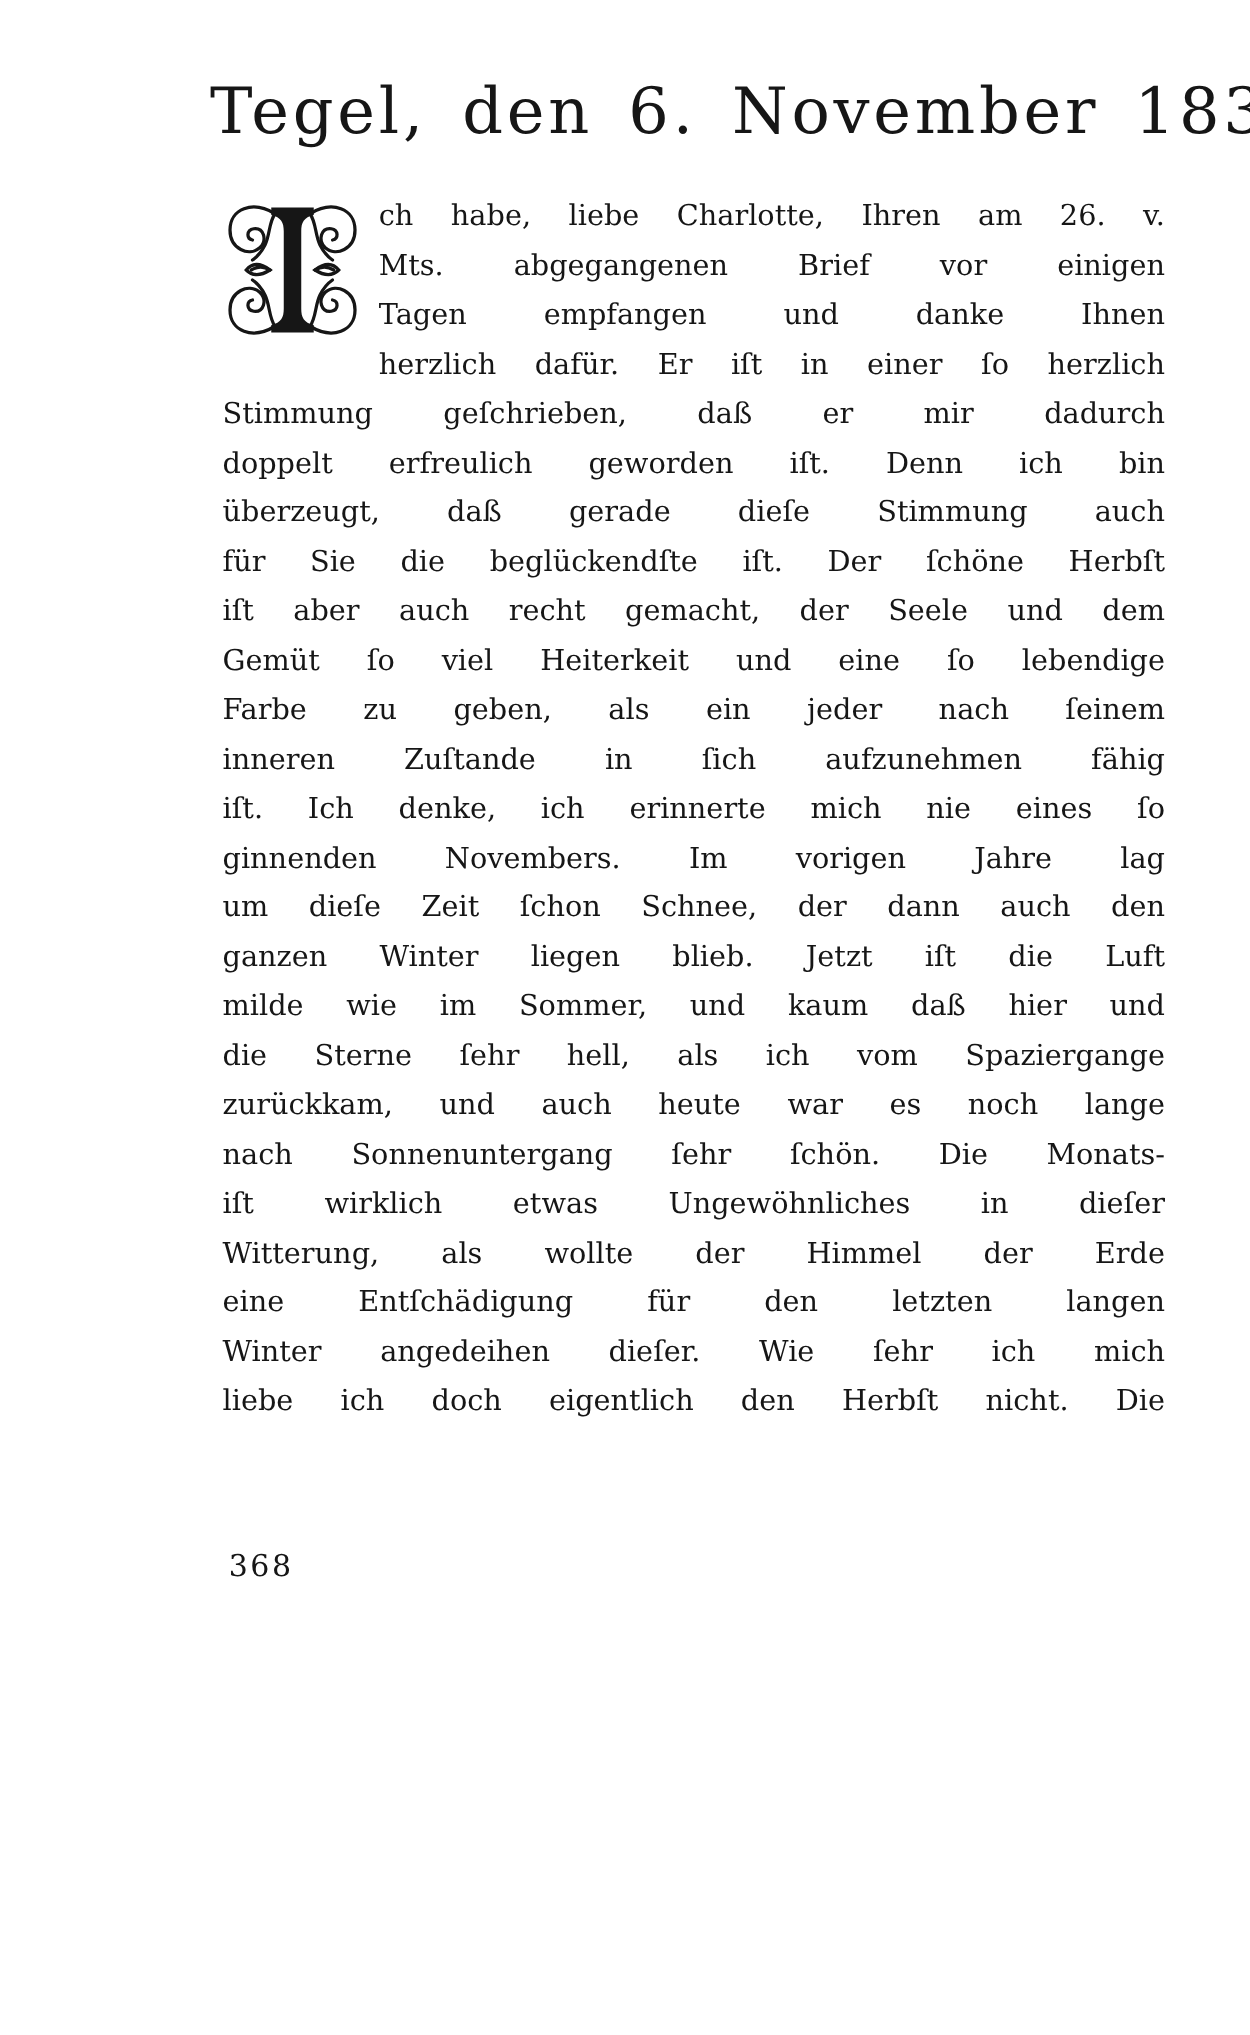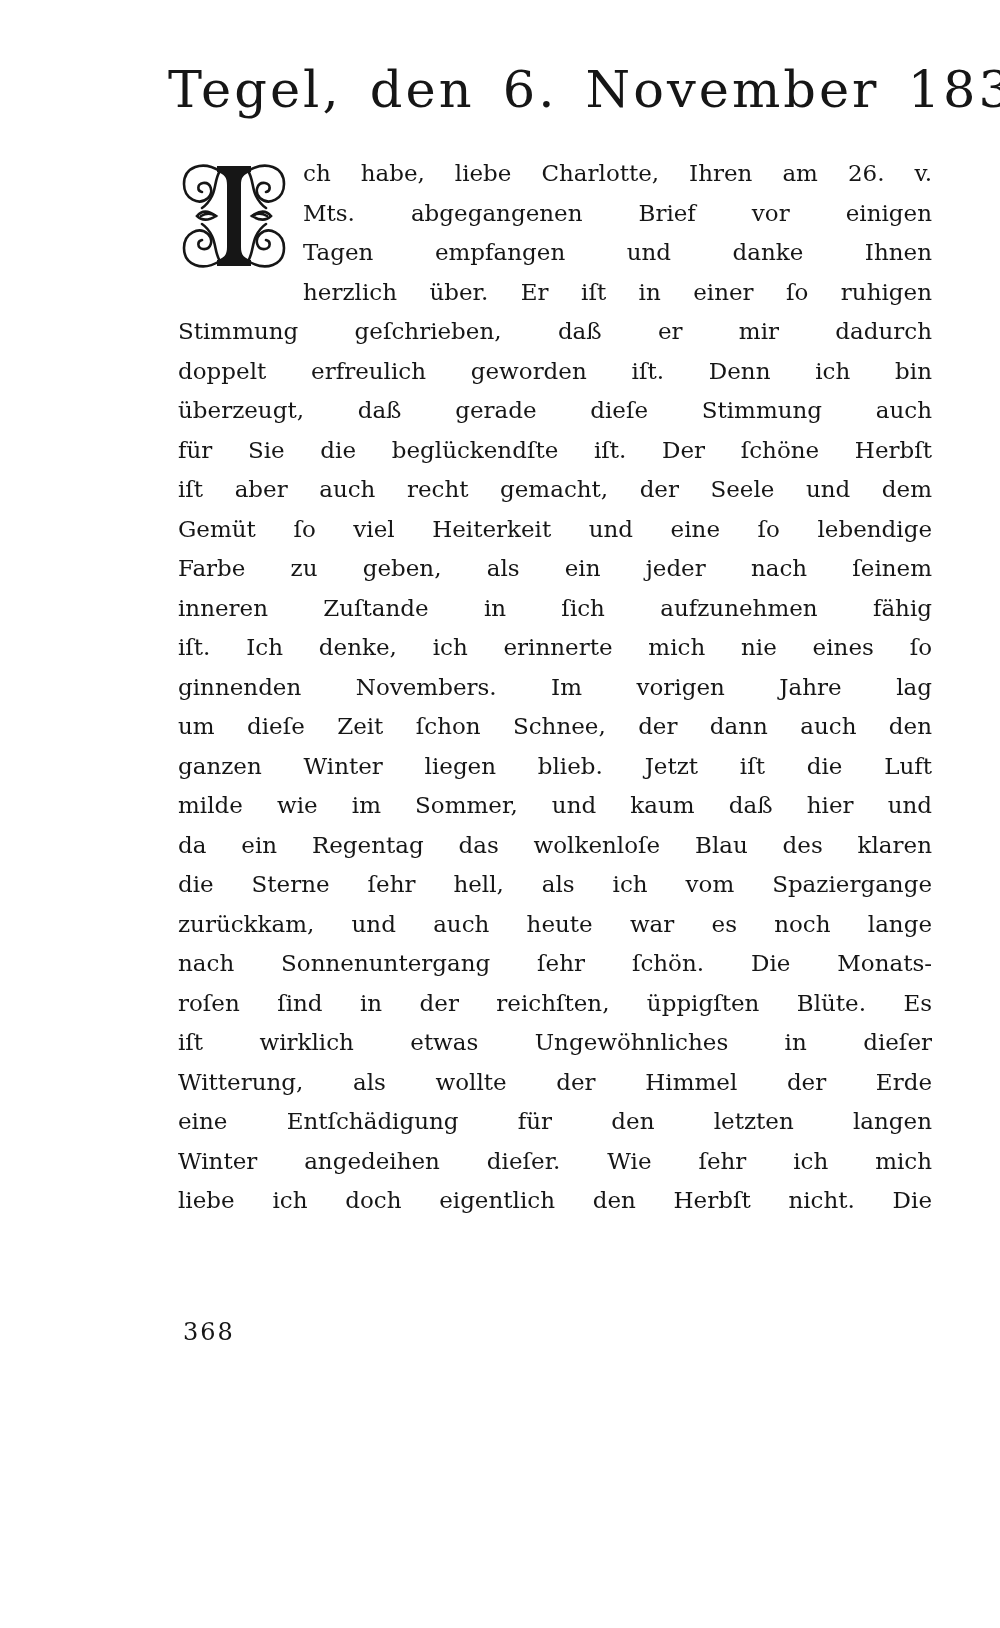--- a/index.html
+++ b/index.html
@@ -92,39 +92,37 @@
 
         <path class="stem" d="M39,8 H73 V14 C65,16 63,20 63,27 V89 C63,96 65,100 73,102 V108 H39 V102 C47,100 49,96 49,89 V27 C49,20 47,16 39,14 Z"></path>
         <text x="56" y="104" font-size="8" text-anchor="middle" fill="#161616" opacity="0">I</text>
       </svg>
     </div>
 
     <div id="lines">
         <div class="line">ch habe, liebe Charlotte, Ihren am 26. v.</div>
         <div class="line">Mts. abgegangenen Brief vor einigen</div>
         <div class="line">Tagen empfangen und danke Ihnen</div>
-        <div class="line">herzlich über. Er iſt in einer ſo ruhigen</div>
+        <div class="line">herzlich dafür. Er iſt in einer ſo herzlich</div>
         <div class="line">Stimmung geſchrieben, daß er mir dadurch</div>
         <div class="line">doppelt erfreulich geworden iſt. Denn ich bin</div>
         <div class="line">überzeugt, daß gerade dieſe Stimmung auch</div>
         <div class="line">für Sie die beglückendſte iſt. Der ſchöne Herbſt</div>
         <div class="line">iſt aber auch recht gemacht, der Seele und dem</div>
         <div class="line">Gemüt ſo viel Heiterkeit und eine ſo lebendige</div>
         <div class="line">Farbe zu geben, als ein jeder nach ſeinem</div>
         <div class="line">inneren Zuſtande in ſich aufzunehmen fähig</div>
         <div class="line">iſt. Ich denke, ich erinnerte mich nie eines ſo</div>
         <div class="line">ginnenden Novembers. Im vorigen Jahre lag</div>
         <div class="line">um dieſe Zeit ſchon Schnee, der dann auch den</div>
         <div class="line">ganzen Winter liegen blieb. Jetzt iſt die Luft</div>
         <div class="line">milde wie im Sommer, und kaum daß hier und</div>
-        <div class="line">da ein Regentag das wolkenloſe Blau des klaren</div>
         <div class="line">die Sterne ſehr hell, als ich vom Spaziergange</div>
         <div class="line">zurückkam, und auch heute war es noch lange</div>
         <div class="line">nach Sonnenuntergang ſehr ſchön. Die Monats-</div>
-        <div class="line">roſen ſind in der reichſten, üppigſten Blüte. Es</div>
         <div class="line">iſt wirklich etwas Ungewöhnliches in dieſer</div>
         <div class="line">Witterung, als wollte der Himmel der Erde</div>
         <div class="line">eine Entſchädigung für den letzten langen</div>
         <div class="line">Winter angedeihen dieſer. Wie ſehr ich mich</div>
         <div class="line">liebe ich doch eigentlich den Herbſt nicht. Die</div>
       </div>
   </div>
 
   <div class="pagenum">368</div>
 

